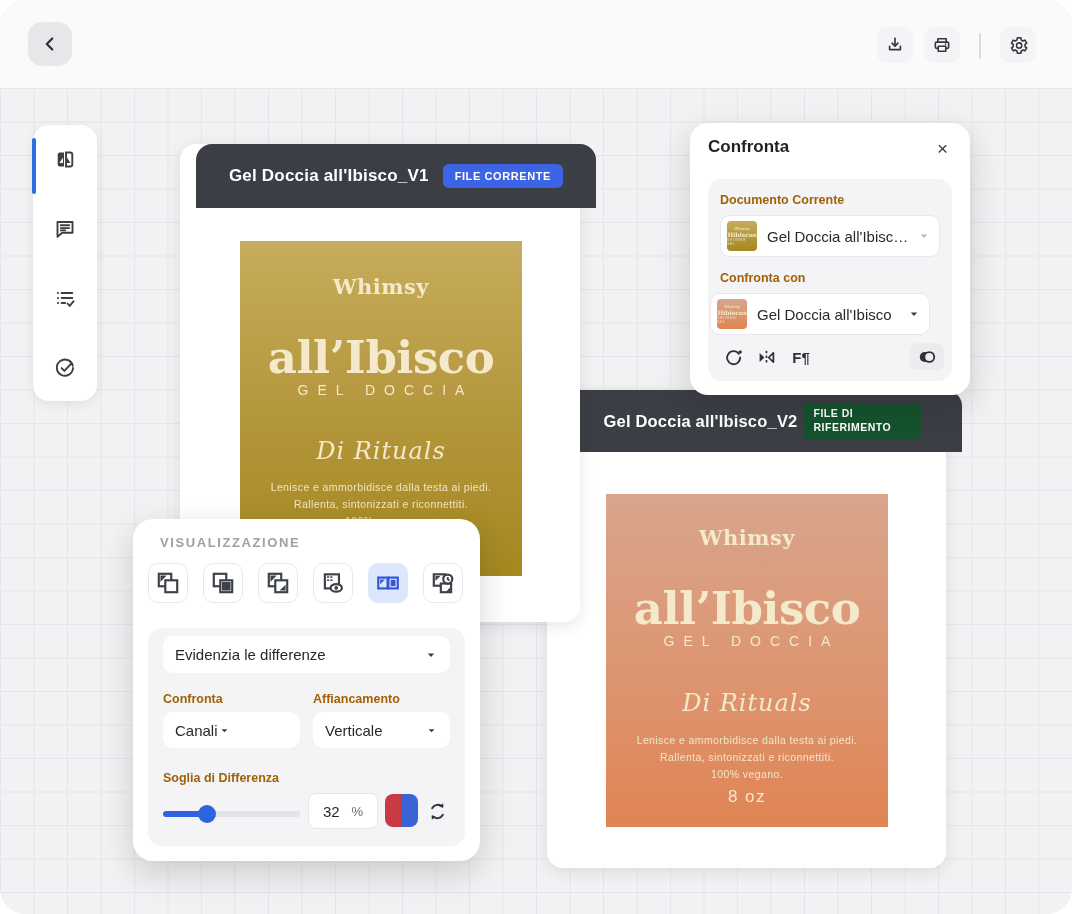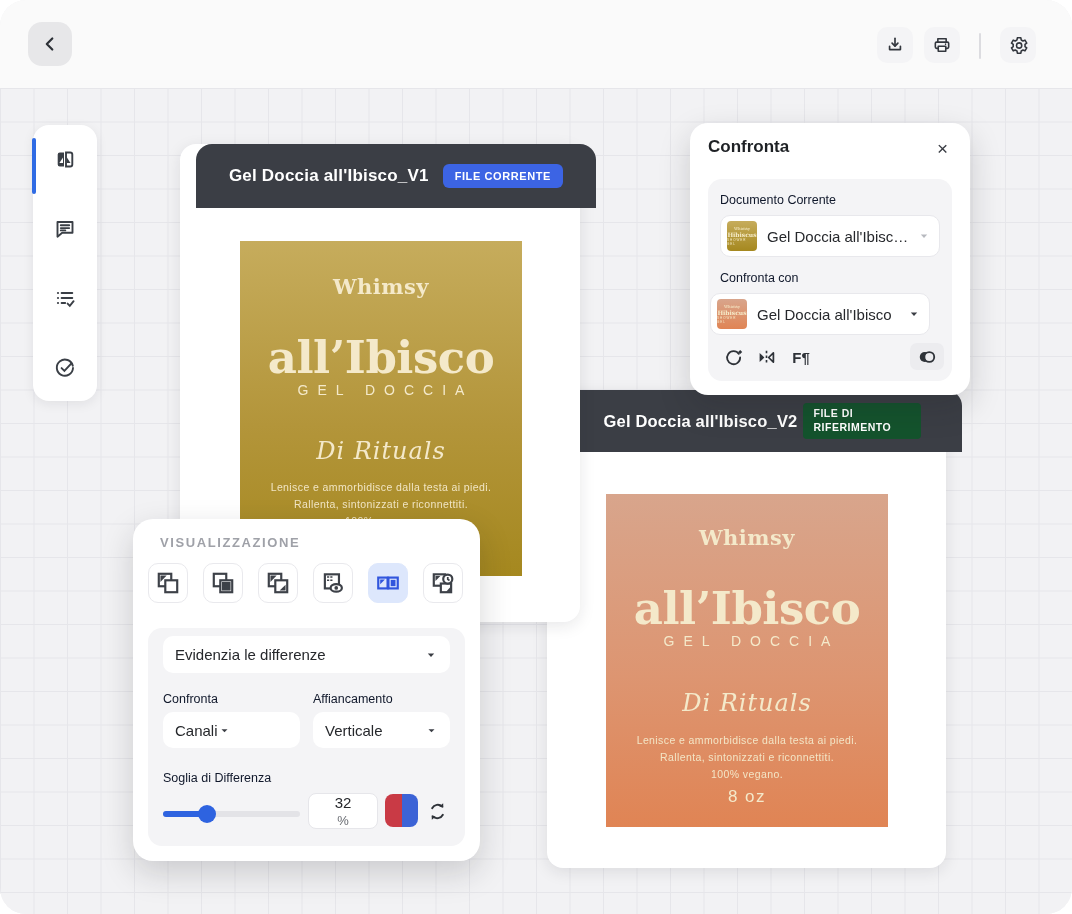--- a/index.html
+++ b/index.html
@@ -39,39 +39,39 @@
   .pl-brand { position:absolute; width:100%; font-family:"DejaVu Serif", serif; font-weight:bold; font-size:21px; letter-spacing:.5px; }
   .pl-product { position:absolute; width:100%; font-family:"DejaVu Serif", serif; font-weight:bold; font-size:45px; letter-spacing:-.5px; }
   .pl-category { position:absolute; width:100%; font-size:14px; letter-spacing:9px; text-indent:9px; }
   .pl-script { position:absolute; width:100%; font-family:"DejaVu Serif", serif; font-style:italic; font-size:24px; letter-spacing:1px; }
   .pl-body { position:absolute; width:100%; font-size:10.5px; letter-spacing:.4px; line-height:1.6; opacity:.96; }
   .pl-size { position:absolute; width:100%; font-size:17px; letter-spacing:1.5px; }
 
   
   .panel { position:absolute; background:#fff; border-radius:20px; box-shadow:0 12px 32px rgba(25,28,36,.18); z-index:4; }
   .panel-section { position:absolute; background:#f4f4f6; border-radius:14px; }
-  .small-label { font-size:12.5px; font-weight:normal; color:#0f172a; }
+  .small-label { font-size:12.5px; font-weight:bold; color:#a16207; }
   .dropdown { background:#fff; border:1px solid #e8e8ec; border-radius:10px; display:flex; align-items:center; cursor:pointer; }
   .dd-text { font-size:15px; color:#26282c; white-space:nowrap; overflow:hidden; }
   .thumb { width:30px; height:30px; border-radius:4px; margin:0 10px 0 6px; flex:none; display:flex; flex-direction:column; align-items:center; justify-content:center; color:#f6ecca; overflow:hidden; }
   .thumb .t1 { font-size:4px; font-family:"DejaVu Serif", serif; }
   .thumb .t2 { font-size:6px; font-weight:bold; font-family:"DejaVu Serif", serif; }
   .thumb .t3 { font-size:3px; letter-spacing:1px; }
 
   .mode-btn { position:absolute; width:40px; height:40px; background:#fff; border:1.5px solid #e9e9ed; border-radius:10px;
     display:flex; align-items:center; justify-content:center; cursor:pointer; }
   .mode-btn.active { background:#dde7fc; border-color:#dde7fc; }
 
   .tool-ic { position:absolute; width:24px; height:24px; display:flex; align-items:center; justify-content:center; cursor:pointer; }
 
   .slider-track { position:absolute; height:6px; background:#e3e3e7; border-radius:3px; }
   .slider-fill { position:absolute; left:0; top:0; height:6px; background:#2e63e0; border-radius:3px; }
   .slider-thumb { position:absolute; top:-6px; width:18px; height:18px; background:#2e63e0; border-radius:50%; }
 
-  .value-box { position:absolute; background:#fff; border:1.5px solid #e6e6ea; border-radius:8px; display:flex; align-items:center; justify-content:space-between; padding:0 14px;flex-direction:column; }
+  .value-box { position:absolute; background:#fff; border:1.5px solid #e6e6ea; border-radius:8px; display:flex; align-items:center; justify-content:space-between; padding:0 14px; }
   .swatch { position:absolute; width:33px; height:33px; border-radius:8px; overflow:hidden; display:flex; }
   .swatch > div { width:50%; height:100%; }
 
   .close-x { position:absolute; right:22px; top:16px; font-size:19px; color:#3a3d44; cursor:pointer; line-height:1; }
   svg { display:block; }
 </style>
 </head>
 <body>
 
 <div class="app">

